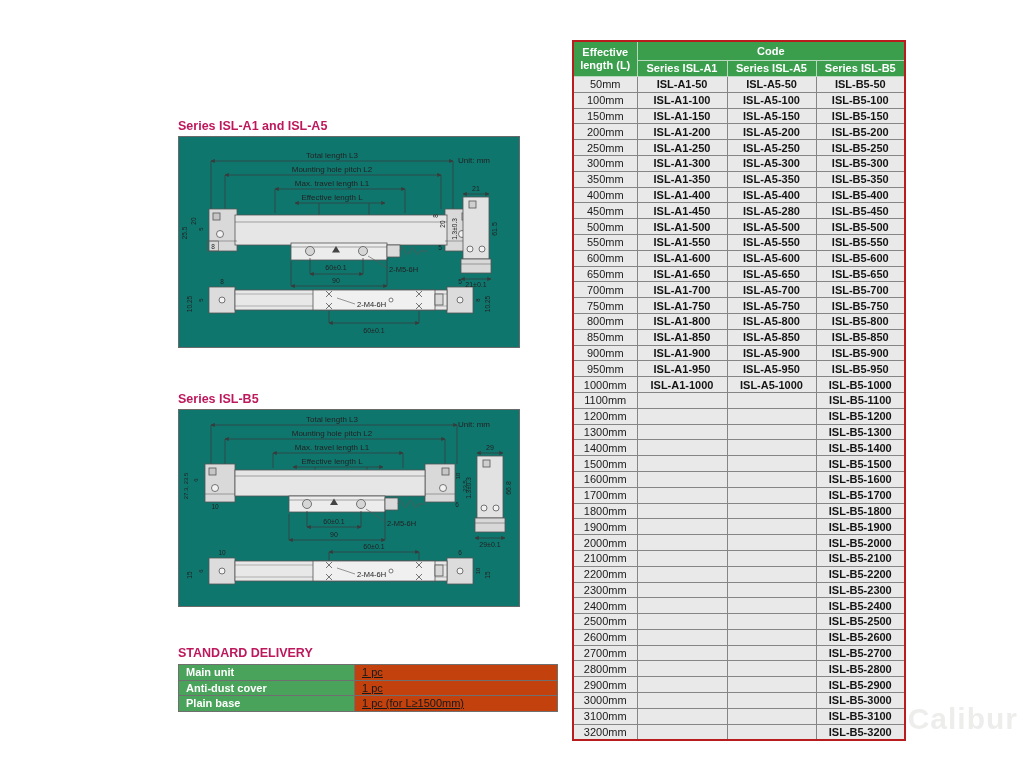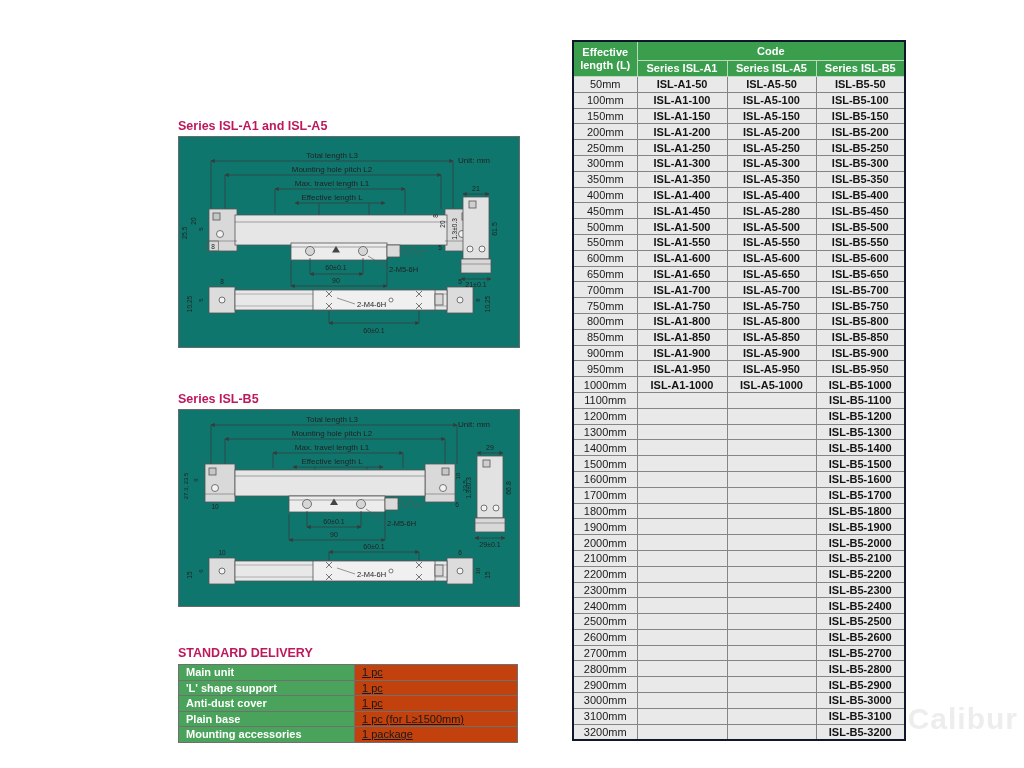--- a/index.html
+++ b/index.html
@@ -9,35 +9,35 @@
     position:relative;overflow:hidden;color:#1a1a1a;
   }
   .abs{position:absolute;}
   .sec-title{font-size:12.5px;font-weight:bold;color:#be185d;}
   .diagram-box{border:1.2px solid #6a6a6a;background:#0f766e;}
   svg text{fill:#222;font-family:"Liberation Sans", sans-serif;}
 
   
   .code-table-wrap{left:572px;top:40px;width:332px;}
   table{border-collapse:collapse;width:100%;table-layout:fixed;}
-  .code-table{border:2px solid #0f172a;}
+  .code-table{border:2px solid #b91c1c;}
   .code-table th{
     background:var(--green,#3a9e4d);color:#fff;font-weight:bold;
     font-size:11px;line-height:1.15;border:1px solid #b9d8bf;padding:1px 0;
   }
   .code-table thead tr:first-child th{height:16px;}
   .code-table thead tr:last-child th{height:13px;}
   .code-table td{
     background:#e9e9e9;border:1px solid #858585;font-size:11px;
     text-align:center;height:14.8px;padding:0;white-space:nowrap;overflow:hidden;
   }
   .code-table td.code{font-weight:bold;color:#141414;}
 
   
-  .delivery-wrap{left:178px;top:664px;width:340px;}
+  .delivery-wrap{left:178px;top:664px;width:380px;}
   .delivery-table{border:1.5px solid #555;}
   .delivery-table td{border:1px solid #6f6f6f;font-size:11px;height:14.5px;padding:0 0 0 7px;}
   .delivery-table td.item{background:var(--green2,#4aa35a);color:#fff;font-weight:bold;width:168px;}
   .delivery-table td.qty{background:#c2410c;color:#191919;text-decoration:underline;}
 
   .watermark{
     right:6px;bottom:32px;font-size:30px;font-weight:bold;
     color:rgba(175,178,168,0.22);letter-spacing:1px;
   }
 </style>
@@ -287,34 +287,26 @@
 <div class="abs sec-title" style="left:178px;top:646px;">STANDARD DELIVERY</div>
 
 <div class="abs delivery-wrap">
   <table class="delivery-table">
     <tbody>
         <tr>
           <td class="item">Main unit</td>
           <td class="qty">1 pc</td>
         </tr>
         <tr>
-          <td class="item">'L' shape support</td>
-          <td class="qty">1 pc</td>
-        </tr>
-        <tr>
           <td class="item">Anti-dust cover</td>
           <td class="qty">1 pc</td>
         </tr>
         <tr>
           <td class="item">Plain base</td>
           <td class="qty">1 pc (for L≥1500mm)</td>
-        </tr>
-        <tr>
-          <td class="item">Mounting accessories</td>
-          <td class="qty">1 package</td>
         </tr>
       </tbody>
   </table>
 </div>
 
 <div class="abs code-table-wrap">
   <table class="code-table">
     <colgroup>
         <col style="width:64px">
         <col style="width:90px">

